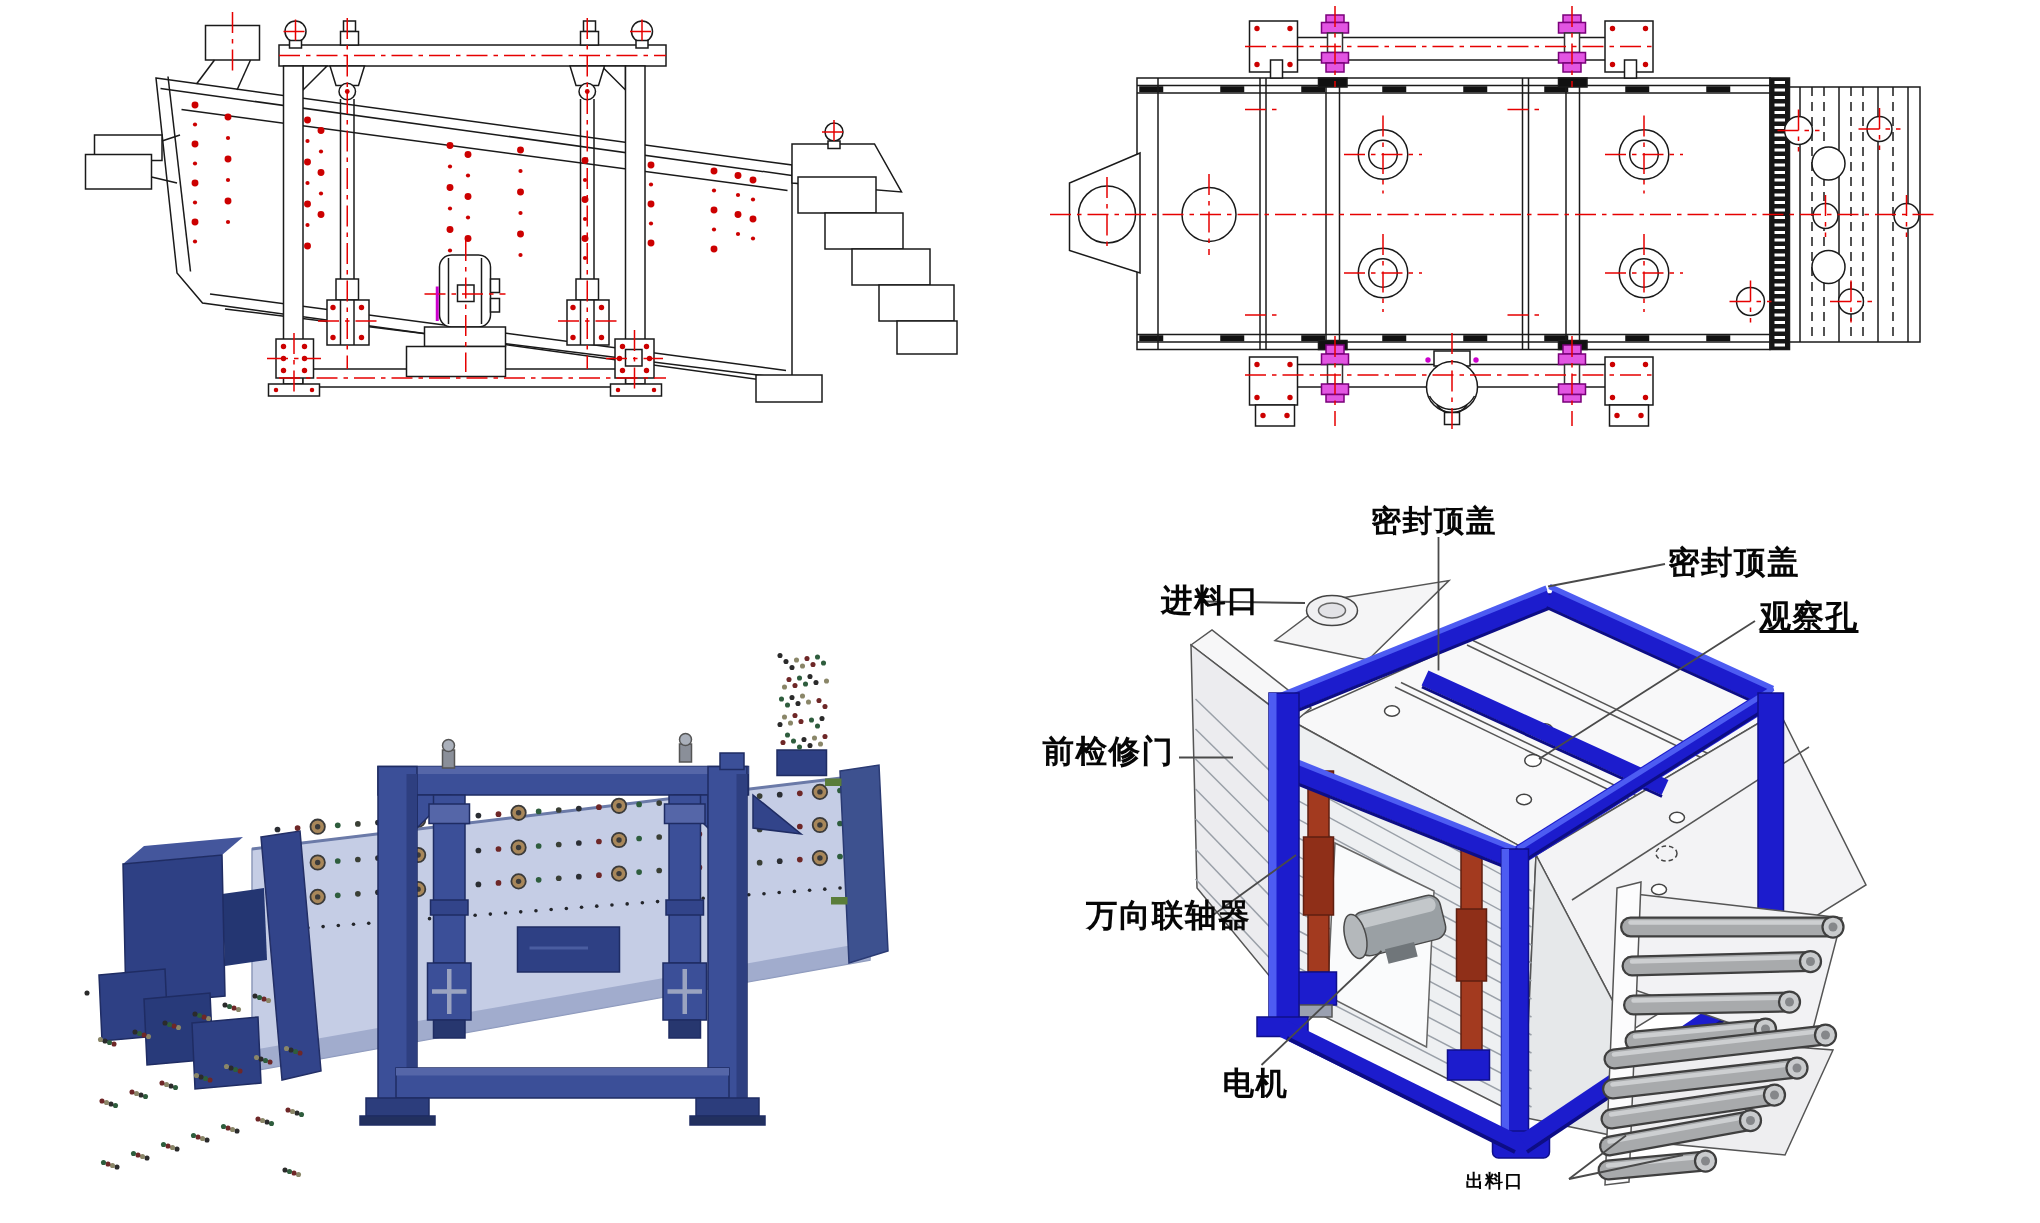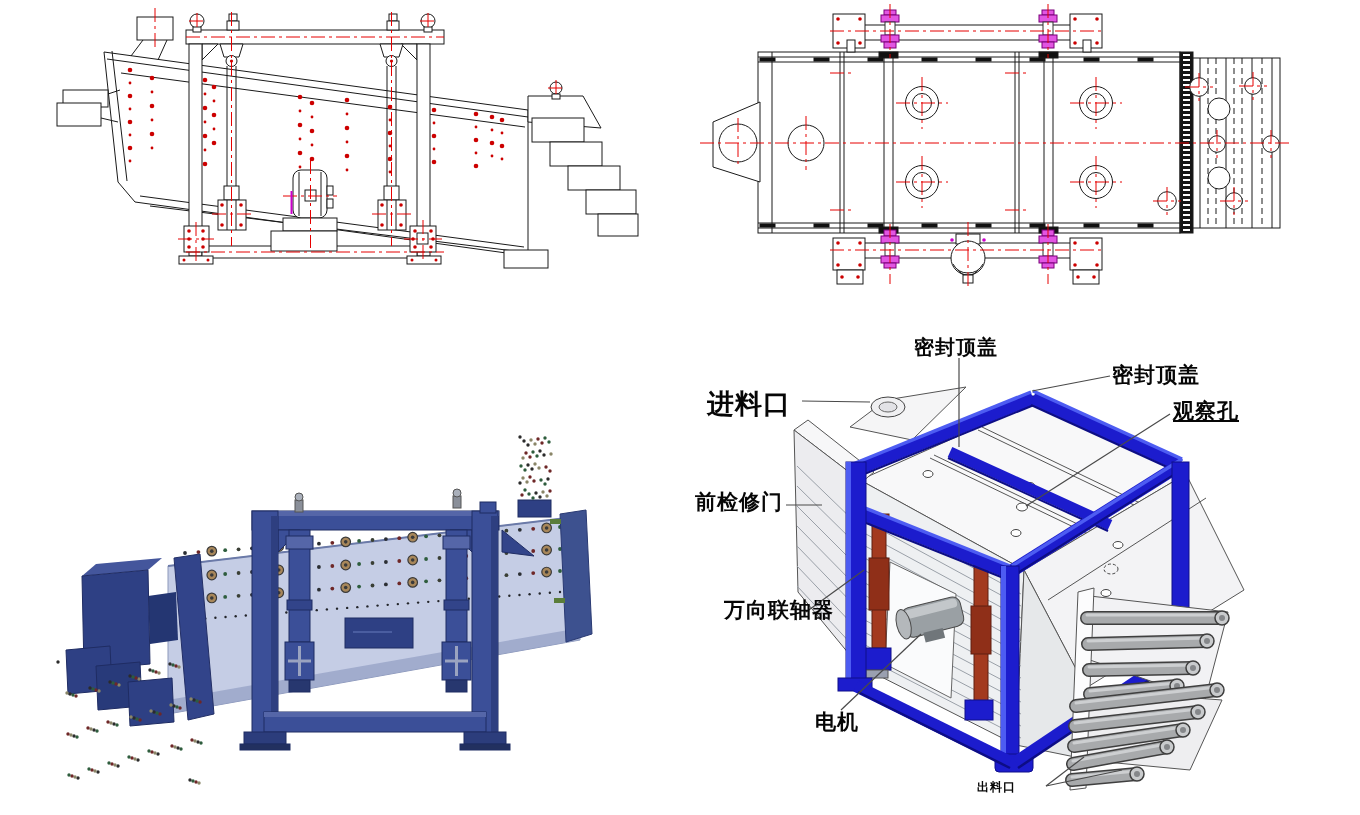--- a/index.html
+++ b/index.html
@@ -879,20 +879,20 @@
       <line x1="806" y1="612" x2="864" y2="570"></line>
       <line x1="841" y1="710" x2="921" y2="634"></line>
       <line x1="1046" y1="786" x2="1084" y2="757"></line>
       <line x1="1046" y1="786" x2="1122" y2="770"></line>
     </g>
   </g>
 </svg>
 
 <div class="part-label" style="left:914px;top:337px;font-size:20px;">密封顶盖</div>
 <div class="part-label" style="left:1112px;top:365px;font-size:21px;">密封顶盖</div>
-<div class="part-label" style="left:707px;top:390px;font-size:27px;">进料口</div>
+<div class="part-label" style="left:774px;top:390px;font-size:21px;">进料口</div>
 <div class="part-label" style="left:1173px;top:401px;font-size:21px;text-decoration:underline;">观察孔</div>
 <div class="part-label" style="left:695px;top:493px;font-size:21px;font-family:Liberation Mono, monospace;">前检修门</div>
 <div class="part-label" style="left:692px;top:600px;font-size:21px;margin-left:32px;">万向联轴器</div>
 <div class="part-label" style="left:815px;top:712px;font-size:21px;font-family:Liberation Serif, serif;">电机</div>
 <div class="part-label" style="left:977px;top:781px;font-size:12px;">出料口</div>
 
 </div>
 
 </body></html>

